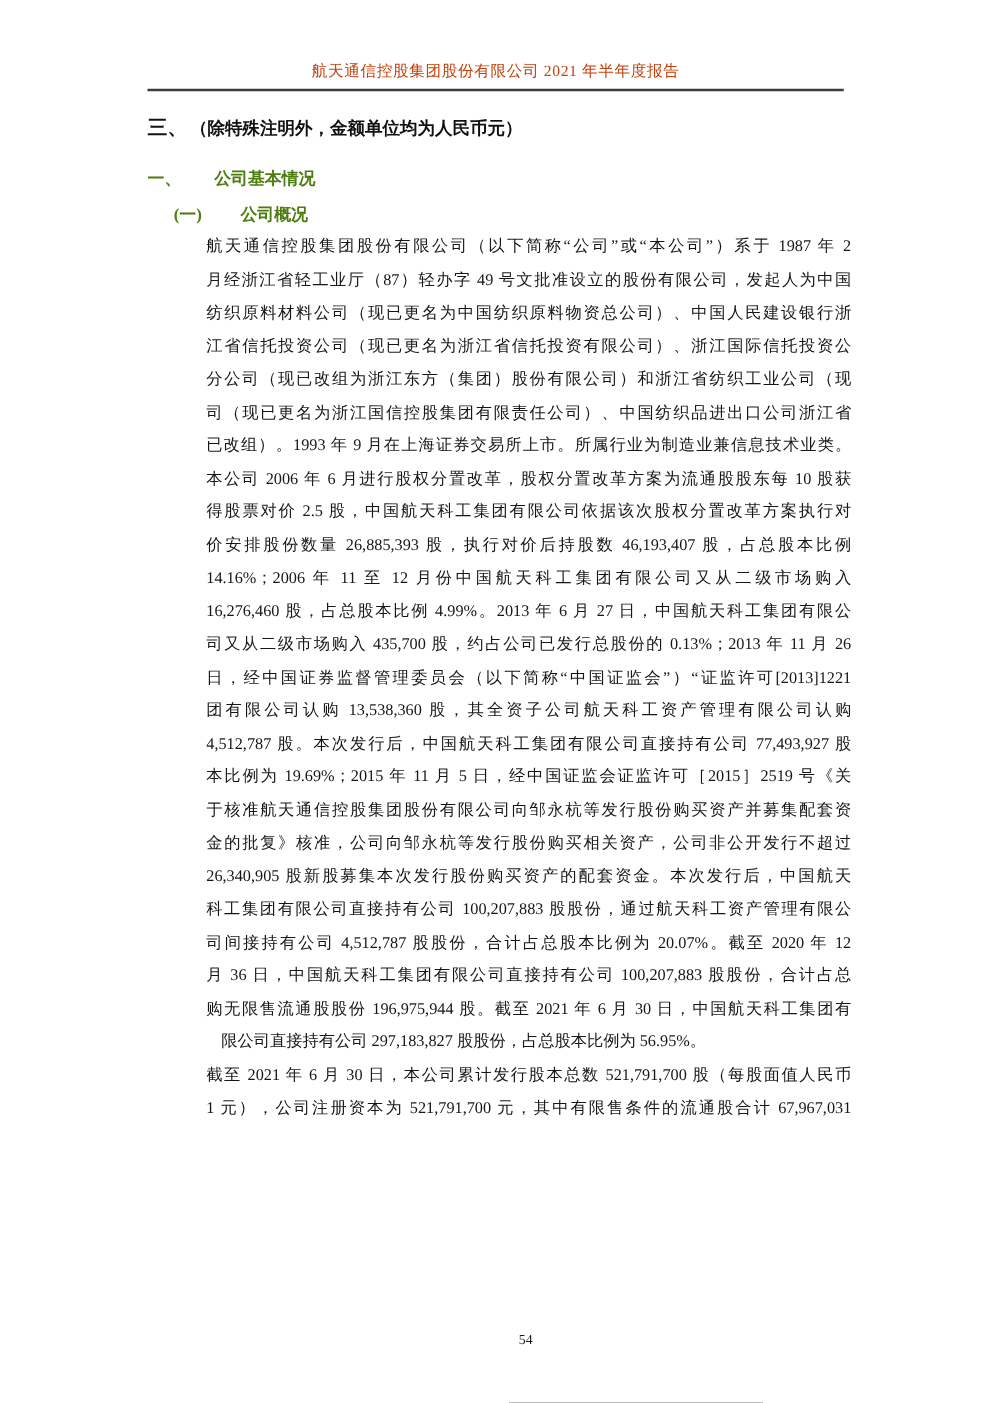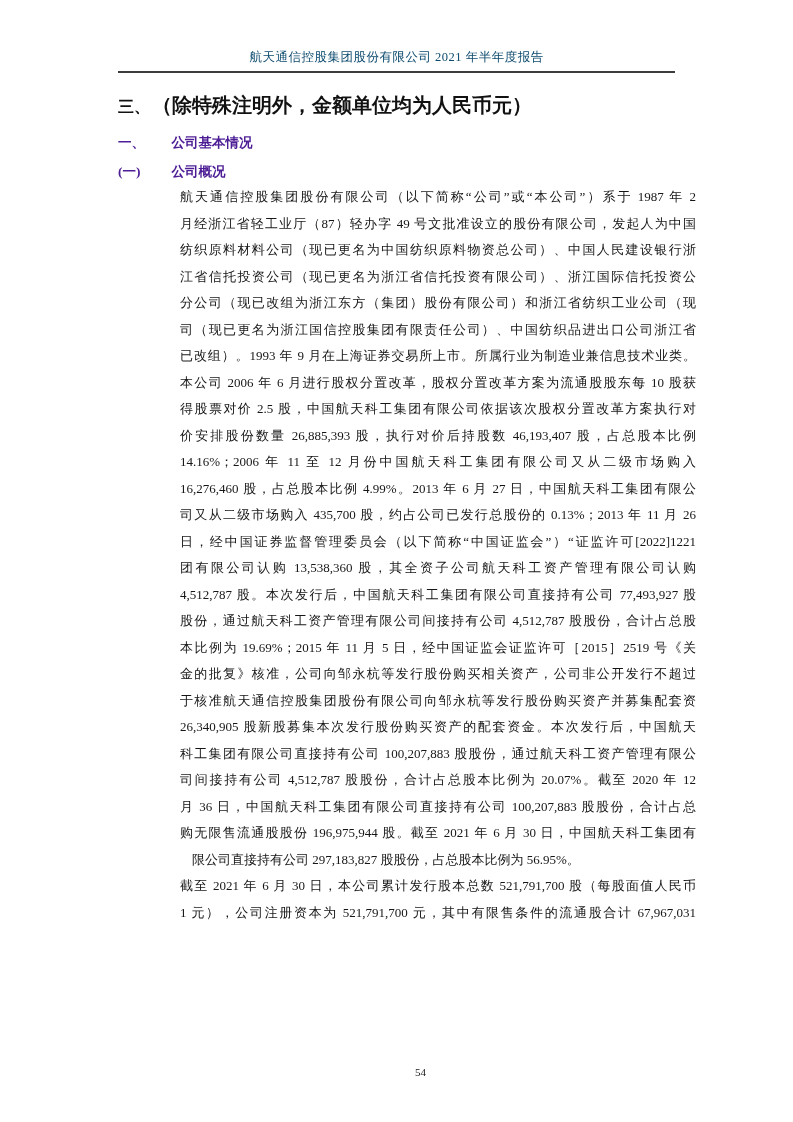--- a/index.html
+++ b/index.html
@@ -10,46 +10,46 @@
     background:#ffffff;
     font-family:"Liberation Serif","DejaVu Serif",serif;
     color:#161616;
     overflow:hidden;
   }
   .running-header{
     position:absolute;top:49px;left:0;width:100%;
     text-align:center;
     font-size:12.5px;
     letter-spacing:0.5px;
-    color:#0c4a6e;
+    color:#c2410c;
   }
   .header-rule{
     position:absolute;top:71px;left:118px;
     width:557px;height:2px;
     background:#3c3c3c;
   }
   .doc-title{
     position:absolute;top:92px;left:118px;margin:0;
     display:flex;align-items:baseline;
     font-weight:bold;color:#111;
     white-space:nowrap;
   }
   .doc-title .t-num{font-size:16px;margin-right:2px;}
   .doc-title .t-main{font-size:21px;letter-spacing:1.5px;}
-  .doc-title .t-note{font-size:20px;}
+  .doc-title .t-note{font-size:14px;}
   .heading{
     position:absolute;left:118px;
-    font-size:13.5px;font-weight:bold;color:#4c1d95;
+    font-size:13.5px;font-weight:bold;color:#4d7c0f;
     white-space:nowrap;
   }
   .heading .h-num{display:inline-block;width:50px;}
   #heading-1{top:134px;}
-  #heading-2{top:163px;}
+  #heading-2{top:163px;margin-left:21px;}
   .body-text{
-    position:absolute;top:184px;left:180px;width:516px;
+    position:absolute;top:184px;left:165px;width:516px;
     font-size:13px;color:#161616;
   }
   .line{
     height:26.5px;
     line-height:26.5px;
     text-align:justify;
     text-align-last:justify;
     overflow:hidden;
   }
   .line.short{
@@ -95,27 +95,26 @@
         <div class="line">江省信托投资公司（现已更名为浙江省信托投资有限公司）、浙江国际信托投资公</div>
         <div class="line">分公司（现已改组为浙江东方（集团）股份有限公司）和浙江省纺织工业公司（现</div>
         <div class="line">司（现已更名为浙江国信控股集团有限责任公司）、中国纺织品进出口公司浙江省</div>
         <div class="line">已改组）。1993 年 9 月在上海证券交易所上市。所属行业为制造业兼信息技术业类。</div>
         <div class="line">本公司 2006 年 6 月进行股权分置改革，股权分置改革方案为流通股股东每 10 股获</div>
         <div class="line">得股票对价 2.5 股，中国航天科工集团有限公司依据该次股权分置改革方案执行对</div>
         <div class="line">价安排股份数量 26,885,393 股，执行对价后持股数 46,193,407 股，占总股本比例</div>
         <div class="line">14.16%；2006 年 11 至 12 月份中国航天科工集团有限公司又从二级市场购入</div>
         <div class="line">16,276,460 股，占总股本比例 4.99%。2013 年 6 月 27 日，中国航天科工集团有限公</div>
         <div class="line">司又从二级市场购入 435,700 股，约占公司已发行总股份的 0.13%；2013 年 11 月 26</div>
-        <div class="line">日，经中国证券监督管理委员会（以下简称“中国证监会”）“证监许可[2022]1221</div>
+        <div class="line">日，经中国证券监督管理委员会（以下简称“中国证监会”）“证监许可[2013]1221</div>
         <div class="line">团有限公司认购 13,538,360 股，其全资子公司航天科工资产管理有限公司认购</div>
         <div class="line">4,512,787 股。本次发行后，中国航天科工集团有限公司直接持有公司 77,493,927 股</div>
-        <div class="line">股份，通过航天科工资产管理有限公司间接持有公司 4,512,787 股股份，合计占总股</div>
         <div class="line">本比例为 19.69%；2015 年 11 月 5 日，经中国证监会证监许可［2015］2519 号《关</div>
+        <div class="line">于核准航天通信控股集团股份有限公司向邹永杭等发行股份购买资产并募集配套资</div>
         <div class="line">金的批复》核准，公司向邹永杭等发行股份购买相关资产，公司非公开发行不超过</div>
-        <div class="line">于核准航天通信控股集团股份有限公司向邹永杭等发行股份购买资产并募集配套资</div>
         <div class="line">26,340,905 股新股募集本次发行股份购买资产的配套资金。本次发行后，中国航天</div>
         <div class="line">科工集团有限公司直接持有公司 100,207,883 股股份，通过航天科工资产管理有限公</div>
         <div class="line">司间接持有公司 4,512,787 股股份，合计占总股本比例为 20.07%。截至 2020 年 12</div>
         <div class="line">月 36 日，中国航天科工集团有限公司直接持有公司 100,207,883 股股份，合计占总</div>
         <div class="line">购无限售流通股股份 196,975,944 股。截至 2021 年 6 月 30 日，中国航天科工集团有</div>
         <div class="line short">限公司直接持有公司 297,183,827 股股份，占总股本比例为 56.95%。</div>
       </div>
       <div>
         <div class="line">截至 2021 年 6 月 30 日，本公司累计发行股本总数 521,791,700 股（每股面值人民币</div>
         <div class="line">1 元），公司注册资本为 521,791,700 元，其中有限售条件的流通股合计 67,967,031</div>

